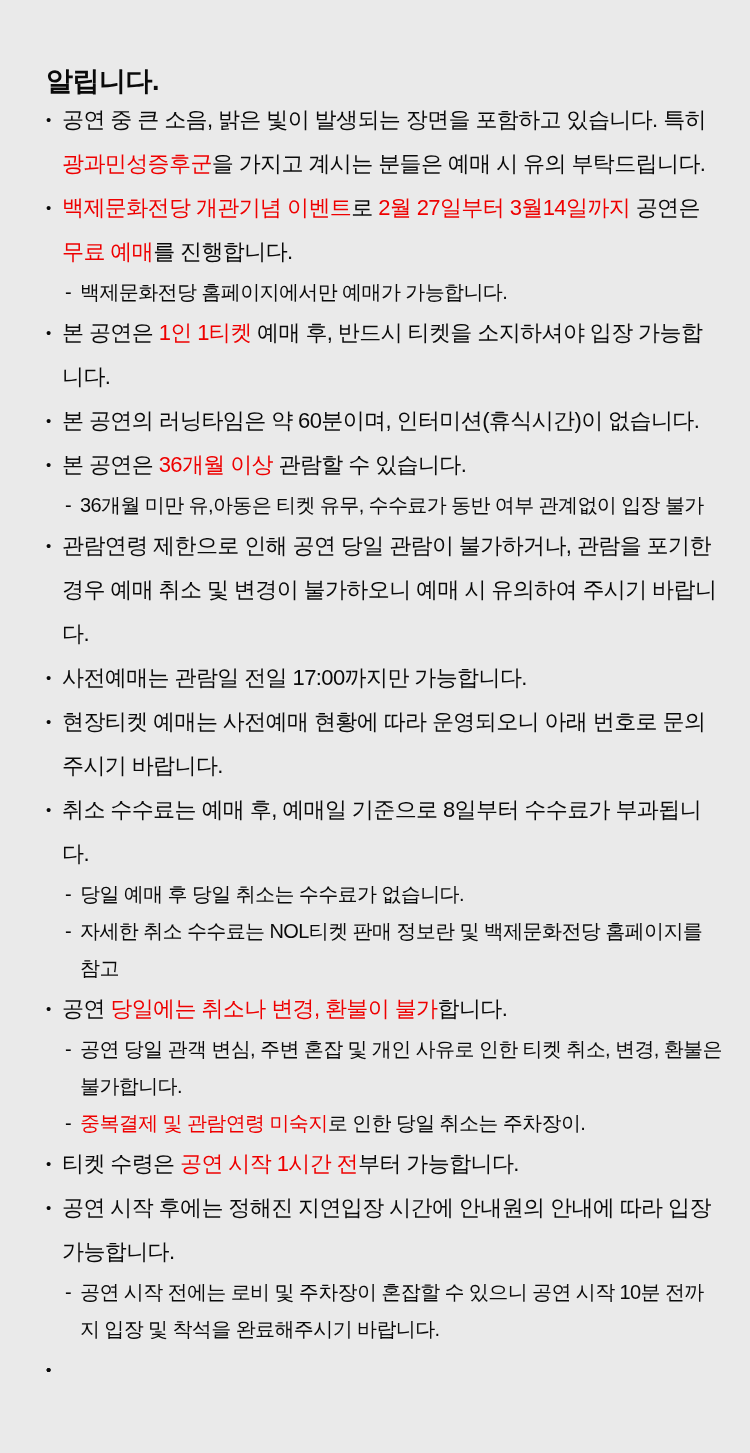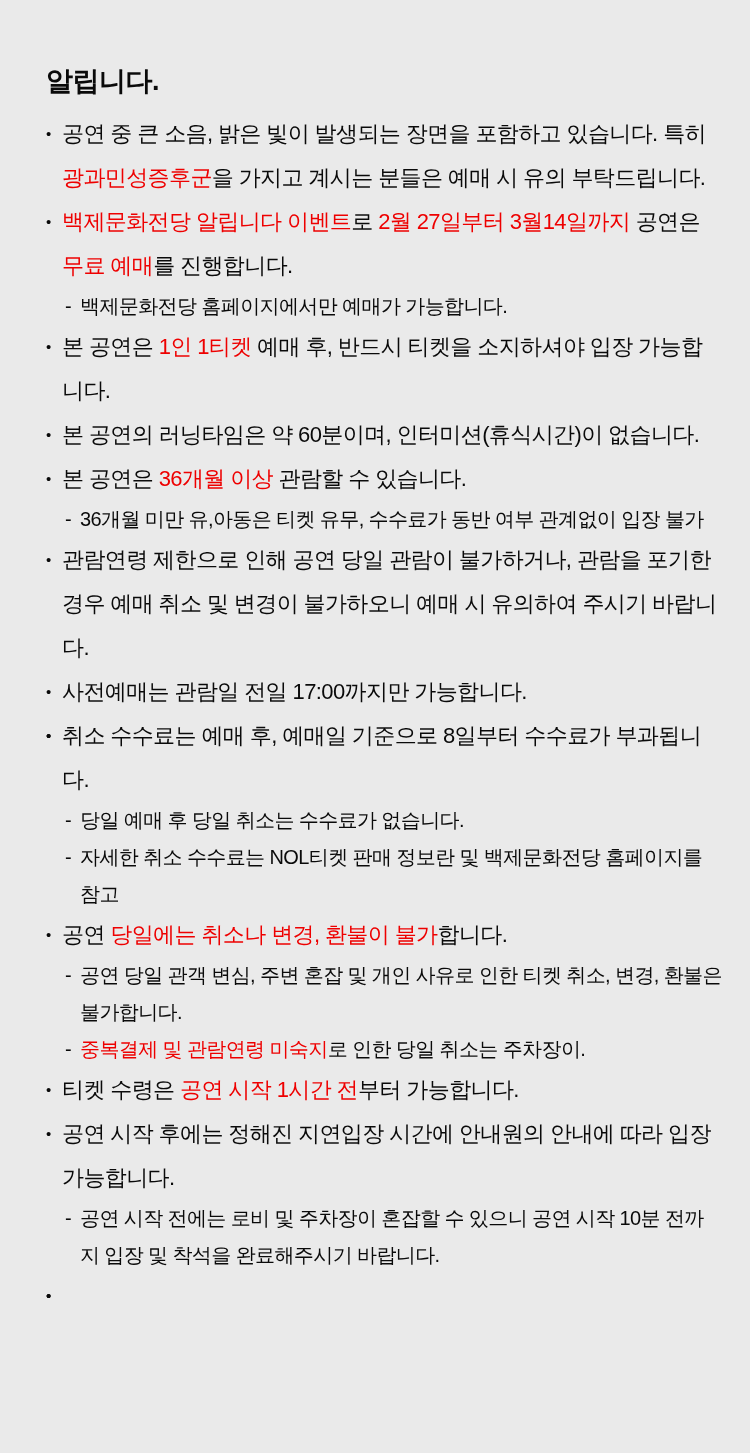--- a/index.html
+++ b/index.html
@@ -17,21 +17,20 @@
     color:var(--ink);
   }
   .page{
     padding:64px 28px 0 46px;
   }
   .title{
     font-size:27px;
     font-weight:700;
     letter-spacing:-0.5px;
     line-height:34px;
-    margin-bottom:14px;
   }
   .items{width:100%;}
   .item{
     position:relative;
     letter-spacing:-0.6px;
     word-break:normal;
   }
   .item .marker{
     position:absolute;
     left:0;top:0;
@@ -57,29 +56,29 @@
   }
   .red{color:var(--red);}
 </style>
 </head>
 <body>
 
 <div class="page">
   <h1 class="title">알립니다.</h1>
   <div class="items" id="notice-list">
       <div class="item bullet"><span class="marker">•</span><span class="text"><span>공연 중 큰 소음, 밝은 빛이 발생되는 장면을 포함하고 있습니다. 특히 </span><span class="red">광과민성증후군</span><span>을 가지고 계시는 분들은 예매 시 유의 부탁드립니다.</span></span></div>
-      <div class="item bullet"><span class="marker">•</span><span class="text"><span class="red">백제문화전당 알립니다 이벤트</span><span>로 </span><span class="red">2월 27일부터 3월14일까지</span><span> 공연은 </span><span class="red">무료 예매</span><span>를 진행합니다.</span></span></div>
+      <div class="item bullet"><span class="marker">•</span><span class="text"><span class="red">백제문화전당 개관기념 이벤트</span><span>로 </span><span class="red">2월 27일부터 3월14일까지</span><span> 공연은 </span><span class="red">무료 예매</span><span>를 진행합니다.</span></span></div>
       <div class="item sub"><span class="marker">-</span><span class="text"><span>백제문화전당 홈페이지에서만 예매가 가능합니다.</span></span></div>
       <div class="item bullet"><span class="marker">•</span><span class="text"><span>본 공연은 </span><span class="red">1인 1티켓</span><span> 예매 후, 반드시 티켓을 소지하셔야 입장 가능합니다.</span></span></div>
       <div class="item bullet"><span class="marker">•</span><span class="text"><span>본 공연의 러닝타임은 약 60분이며, 인터미션(휴식시간)이 없습니다.</span></span></div>
       <div class="item bullet"><span class="marker">•</span><span class="text"><span>본 공연은 </span><span class="red">36개월 이상</span><span> 관람할 수 있습니다.</span></span></div>
       <div class="item sub"><span class="marker">-</span><span class="text"><span>36개월 미만 유,아동은 티켓 유무, 수수료가 동반 여부 관계없이 입장 불가</span></span></div>
       <div class="item bullet"><span class="marker">•</span><span class="text"><span>관람연령 제한으로 인해 공연 당일 관람이 불가하거나, 관람을 포기한 경우 예매 취소 및 변경이 불가하오니 예매 시 유의하여 주시기 바랍니다.</span></span></div>
       <div class="item bullet"><span class="marker">•</span><span class="text"><span>사전예매는 관람일 전일 17:00까지만 가능합니다.</span></span></div>
-      <div class="item bullet"><span class="marker">•</span></div>
+      <div class="item bullet"><span class="marker">•</span><span class="text"><span>현장티켓 예매는 사전예매 현황에 따라 운영되오니 아래 번호로 문의주시기 바랍니다.</span></span></div>
       <div class="item bullet"><span class="marker">•</span><span class="text"><span>취소 수수료는 예매 후, 예매일 기준으로 8일부터 수수료가 부과됩니다.</span></span></div>
       <div class="item sub"><span class="marker">-</span><span class="text"><span>당일 예매 후 당일 취소는 수수료가 없습니다.</span></span></div>
       <div class="item sub"><span class="marker">-</span><span class="text"><span>자세한 취소 수수료는 NOL티켓 판매 정보란 및 백제문화전당 홈페이지를 참고</span></span></div>
       <div class="item bullet"><span class="marker">•</span><span class="text"><span>공연 </span><span class="red">당일에는 취소나 변경, 환불이 불가</span><span>합니다.</span></span></div>
       <div class="item sub"><span class="marker">-</span><span class="text"><span>공연 당일 관객 변심, 주변 혼잡 및 개인 사유로 인한 티켓 취소, 변경, 환불은 불가합니다.</span></span></div>
       <div class="item sub"><span class="marker">-</span><span class="text"><span class="red">중복결제 및 관람연령 미숙지</span><span>로 인한 당일 취소는 주차장이.</span></span></div>
       <div class="item bullet"><span class="marker">•</span><span class="text"><span>티켓 수령은 </span><span class="red">공연 시작 1시간 전</span><span>부터 가능합니다.</span></span></div>
       <div class="item bullet"><span class="marker">•</span><span class="text"><span>공연 시작 후에는 정해진 지연입장 시간에 안내원의 안내에 따라 입장 가능합니다.</span></span></div>
       <div class="item sub"><span class="marker">-</span><span class="text"><span>공연 시작 전에는 로비 및 주차장이 혼잡할 수 있으니 공연 시작 10분 전까지 입장 및 착석을 완료해주시기 바랍니다.</span></span></div>
       <div class="item bullet"><span class="marker">•</span></div>

